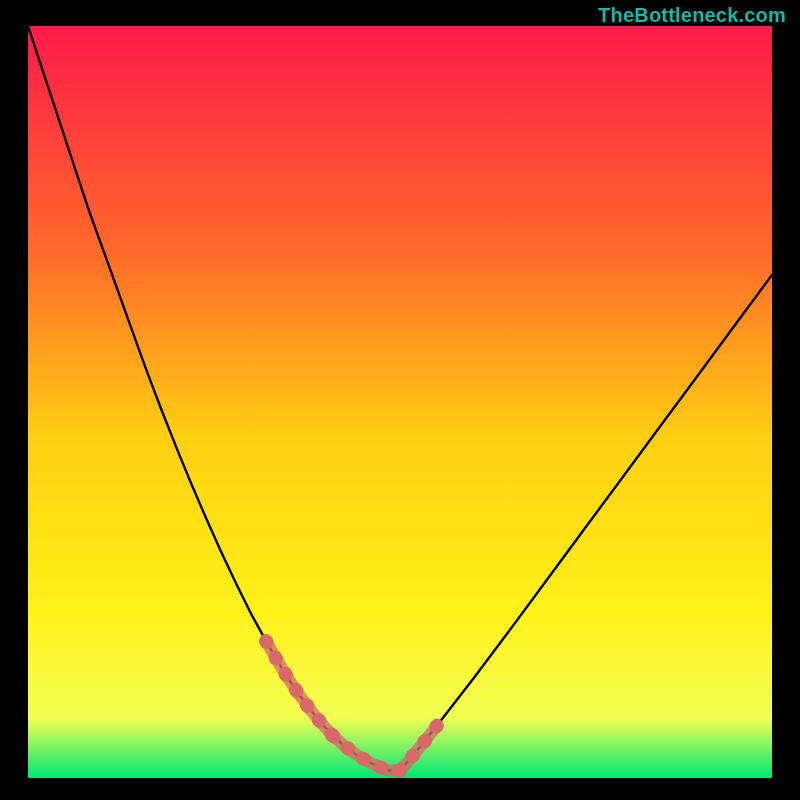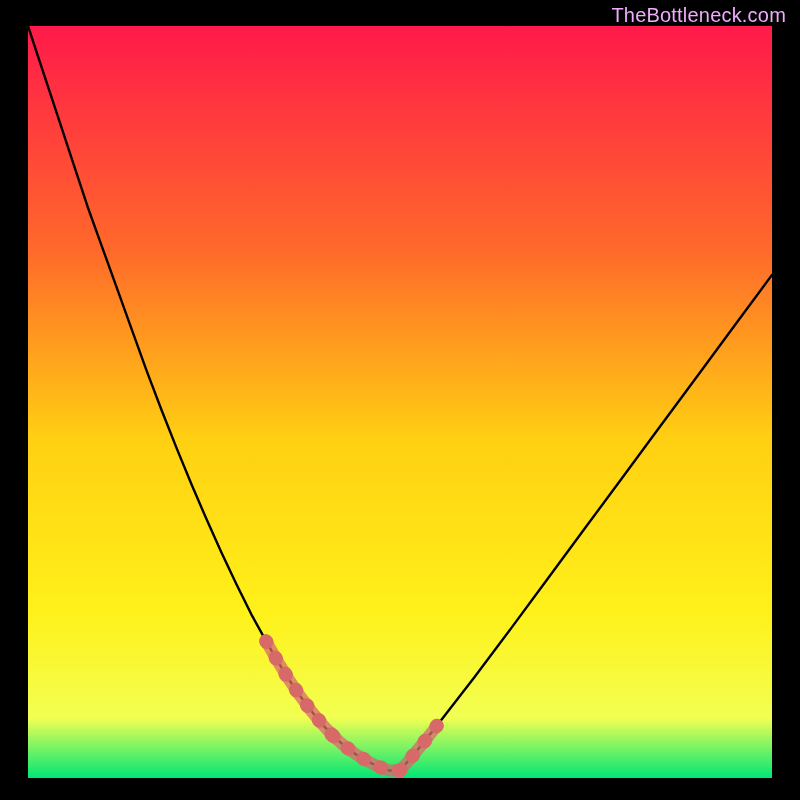--- a/index.html
+++ b/index.html
@@ -15,22 +15,22 @@
     width: 800px;
     height: 800px;
     background: #000;
   }
   .watermark {
     position: absolute;
     top: 4px;
     right: 14px;
     font-family: Arial, Helvetica, sans-serif;
     font-size: 20px;
-    font-weight: 400;
-    color: #f0abfc;
+    font-weight: 700;
+    color: #14b8a6;
     z-index: 10;
     letter-spacing: 0.2px;
   }
   svg {
     display: block;
   }
 </style>
 </head>
 <body>
 <div class="frame">

